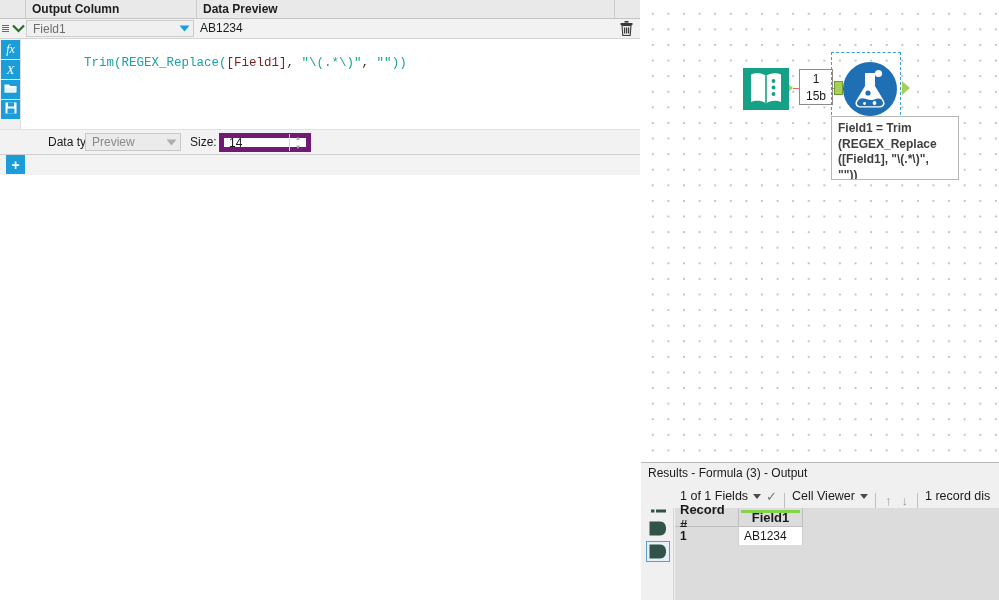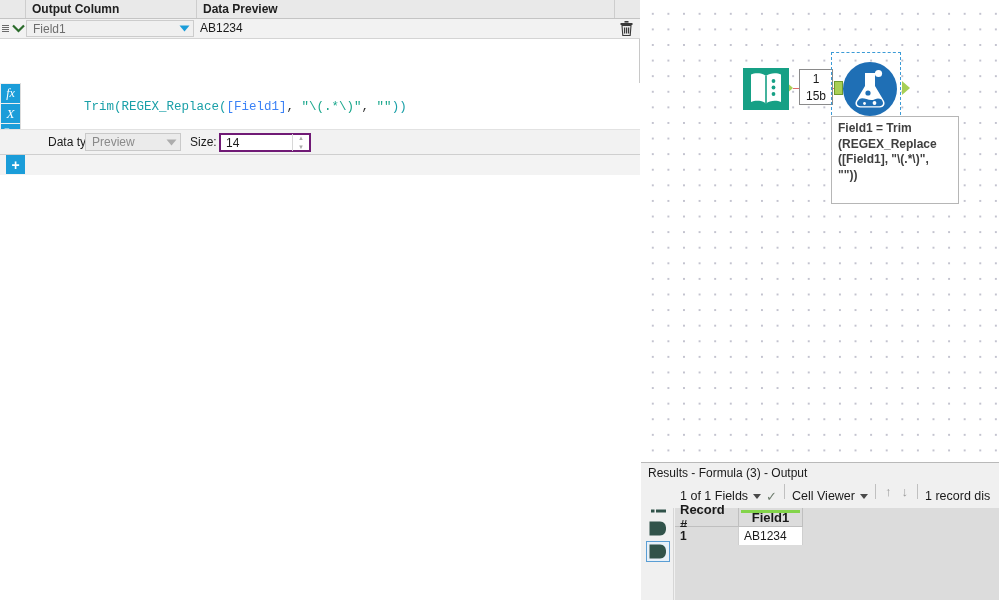--- a/index.html
+++ b/index.html
@@ -91,21 +91,20 @@
     width: 28px; height: 19px;
     display: flex; align-items: center; justify-content: center;
     cursor: pointer;
   }
 
   
   .cfg-body {
     position: absolute; left: 0; top: 39px;
     width: 640px; height: 90px;
     background: #ffffff;
-    margin-top: 44px;
   }
   .vtoolbar {
     position: absolute; left: 0; top: 0;
     width: 21px; height: 90px;
     background: #f0f0f0;
     border-right: 1px solid #dcdcdc;
   }
   .vbtn {
     width: 19px; height: 19px;
     margin: 1px 1px 0 1px;
@@ -120,21 +119,21 @@
     position: absolute; left: 22px; top: 0;
     width: 618px; height: 90px;
     background: #ffffff;
     padding: 3px 0 0 2px;
     font-family: "Liberation Mono", monospace;
     font-size: 12.5px;
     white-space: pre;
     cursor: text;
   }
   .fn { color: #1aa0a8; text-align: right; }
-  .fld { color: #3b82f6; }
+  .fld { color: #7f1d1d; }
   .str { color: #1aa78c; }
   .pln { color: #333333; }
 
   
   .cfg-dtrow {
     position: absolute; left: 0; top: 129px;
     width: 640px; height: 26px;
     background: #f2f2f2;
     border-top: 1px solid #e2e2e2;
     border-bottom: 1px solid #cfcfcf;
@@ -155,21 +154,21 @@
   }
   .combo-dt .arrow { width: 18px; display: flex; align-items: center; justify-content: center; }
   .lbl-size {
     position: absolute; left: 190px; top: 5px;
     font-size: 12px; color: #1a1a1a;
   }
   .spin-size {
     position: absolute; left: 219px; top: 3px;
     width: 92px; height: 19px;
     background: #ffffff;
-    border: 2px solid #701a75;
+    border: 5px solid #701a75;
     display: flex; align-items: center;
   }
   .spin-size .val { flex: 1; padding-left: 5px; font-size: 12px; color: #1a1a1a; }
   .spin-size .btns {
     width: 17px; height: 17px;
     border-left: 1px solid #d8d8d8;
     display: flex; flex-direction: column;
   }
   .spin-size .btns span {
     flex: 1; display: flex; align-items: center; justify-content: center;
@@ -240,21 +239,21 @@
     border-left: 8px solid #a8cf56;
   }
   .port-in {
     position: absolute;
     width: 9px; height: 14px;
     background: #a8cf56;
     border: 1px solid #6f9a30;
   }
   .annot-box {
     position: absolute; left: 190px; top: 116px;
-    width: 128px; height: 88px;
+    width: 128px; height: 64px;
     background: #ffffff;
     border: 1px solid #b6b6b6;
     padding: 4px 6px;
     font-size: 12px;
     font-weight: bold;
     color: #3f3f3f;
     line-height: 15.5px;
     white-space: pre-line;
     overflow: hidden;
   }
@@ -270,21 +269,21 @@
     position: absolute; left: 0; top: 0;
     width: 358px; height: 21px; line-height: 21px;
     padding-left: 7px;
     font-size: 12px; color: #1a1a1a;
     background: #f0f0f0;
   }
   .res-toolbar {
     position: absolute; left: 0; top: 21px;
     width: 358px; height: 24px;
     background: #f0f0f0;
-    display: flex; align-items: flex-start;
+    display: flex; align-items: flex-end;
   }
   .rt-item {
     display: flex; align-items: center;
     font-size: 12.5px; color: #1a1a1a;
     height: 24px; padding: 0 3px;
     cursor: pointer; white-space: nowrap;
   }
   .rt-sep {
     width: 1px; height: 15px; background: #c0c0c0; margin: 0 4px;
   }

